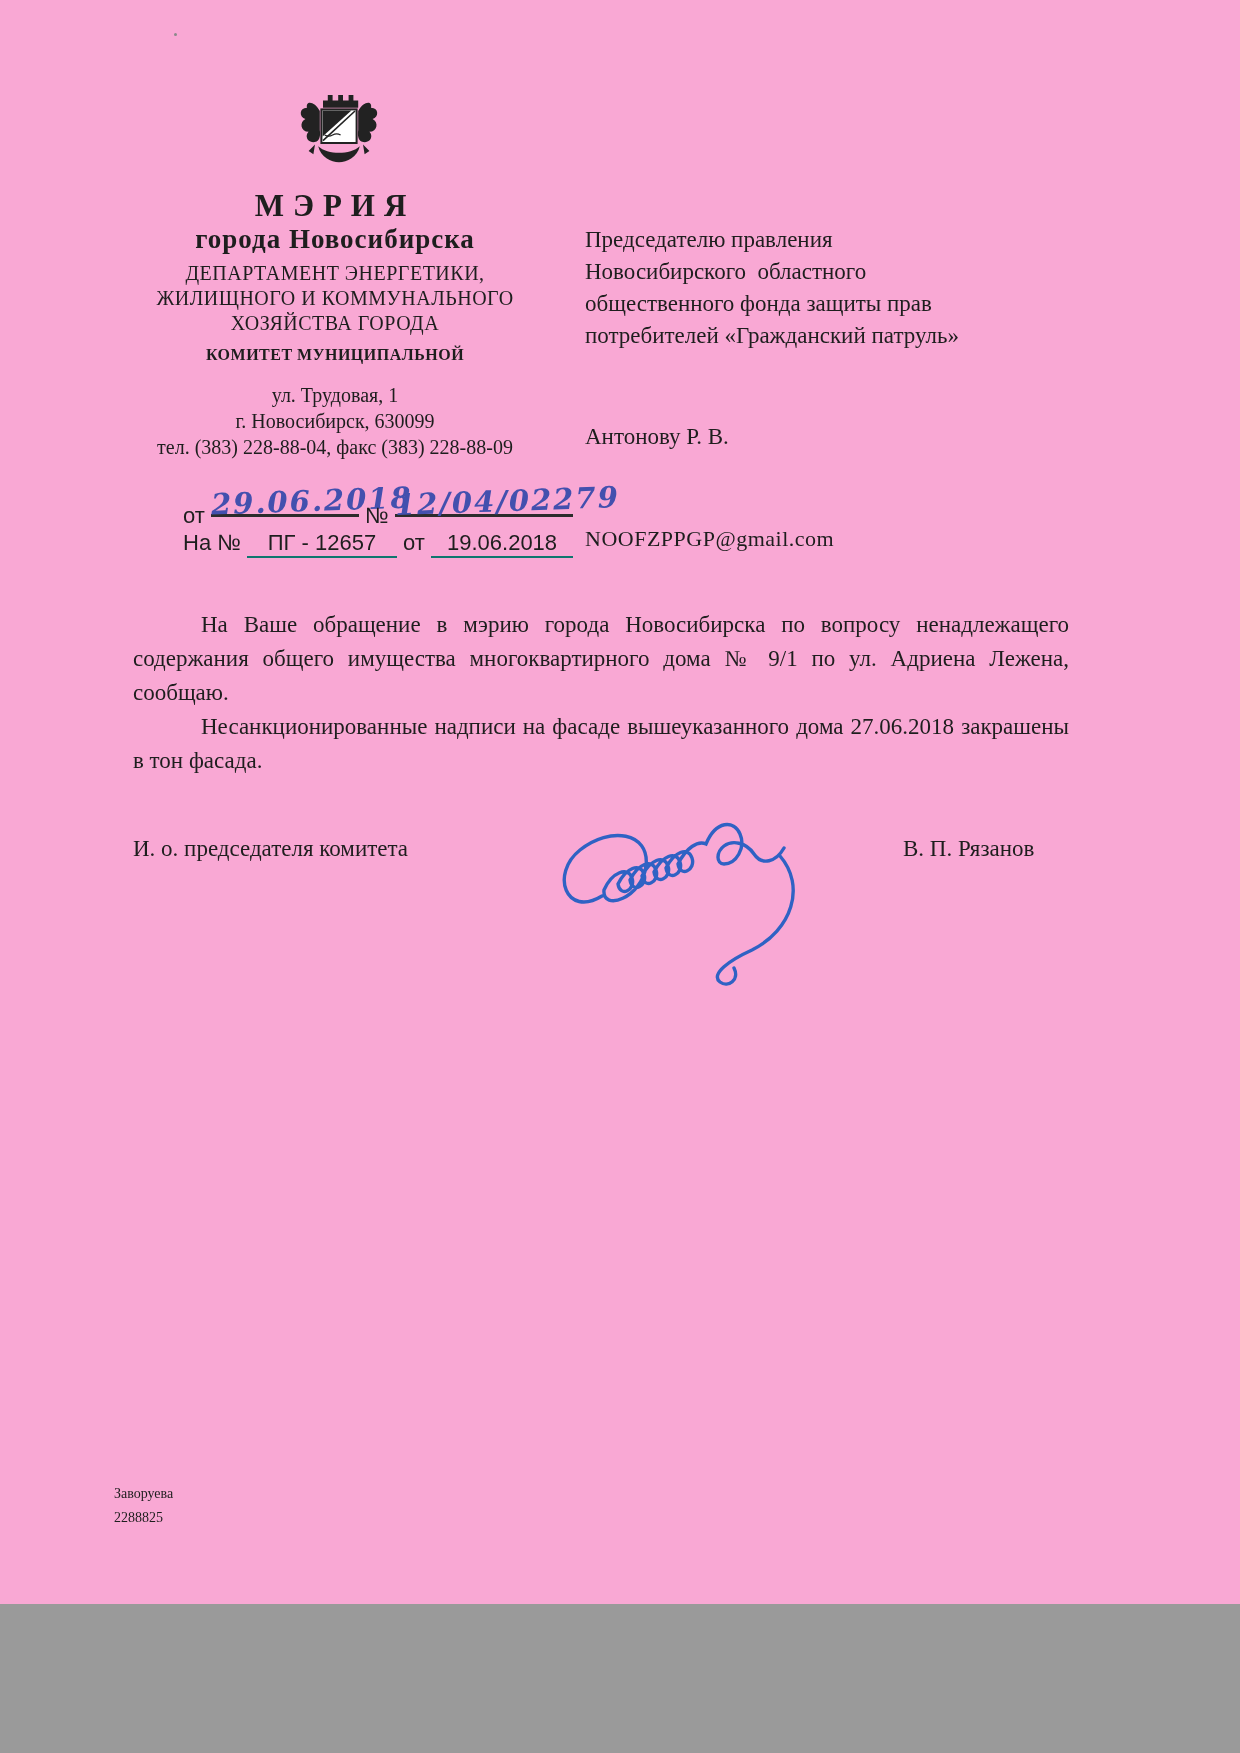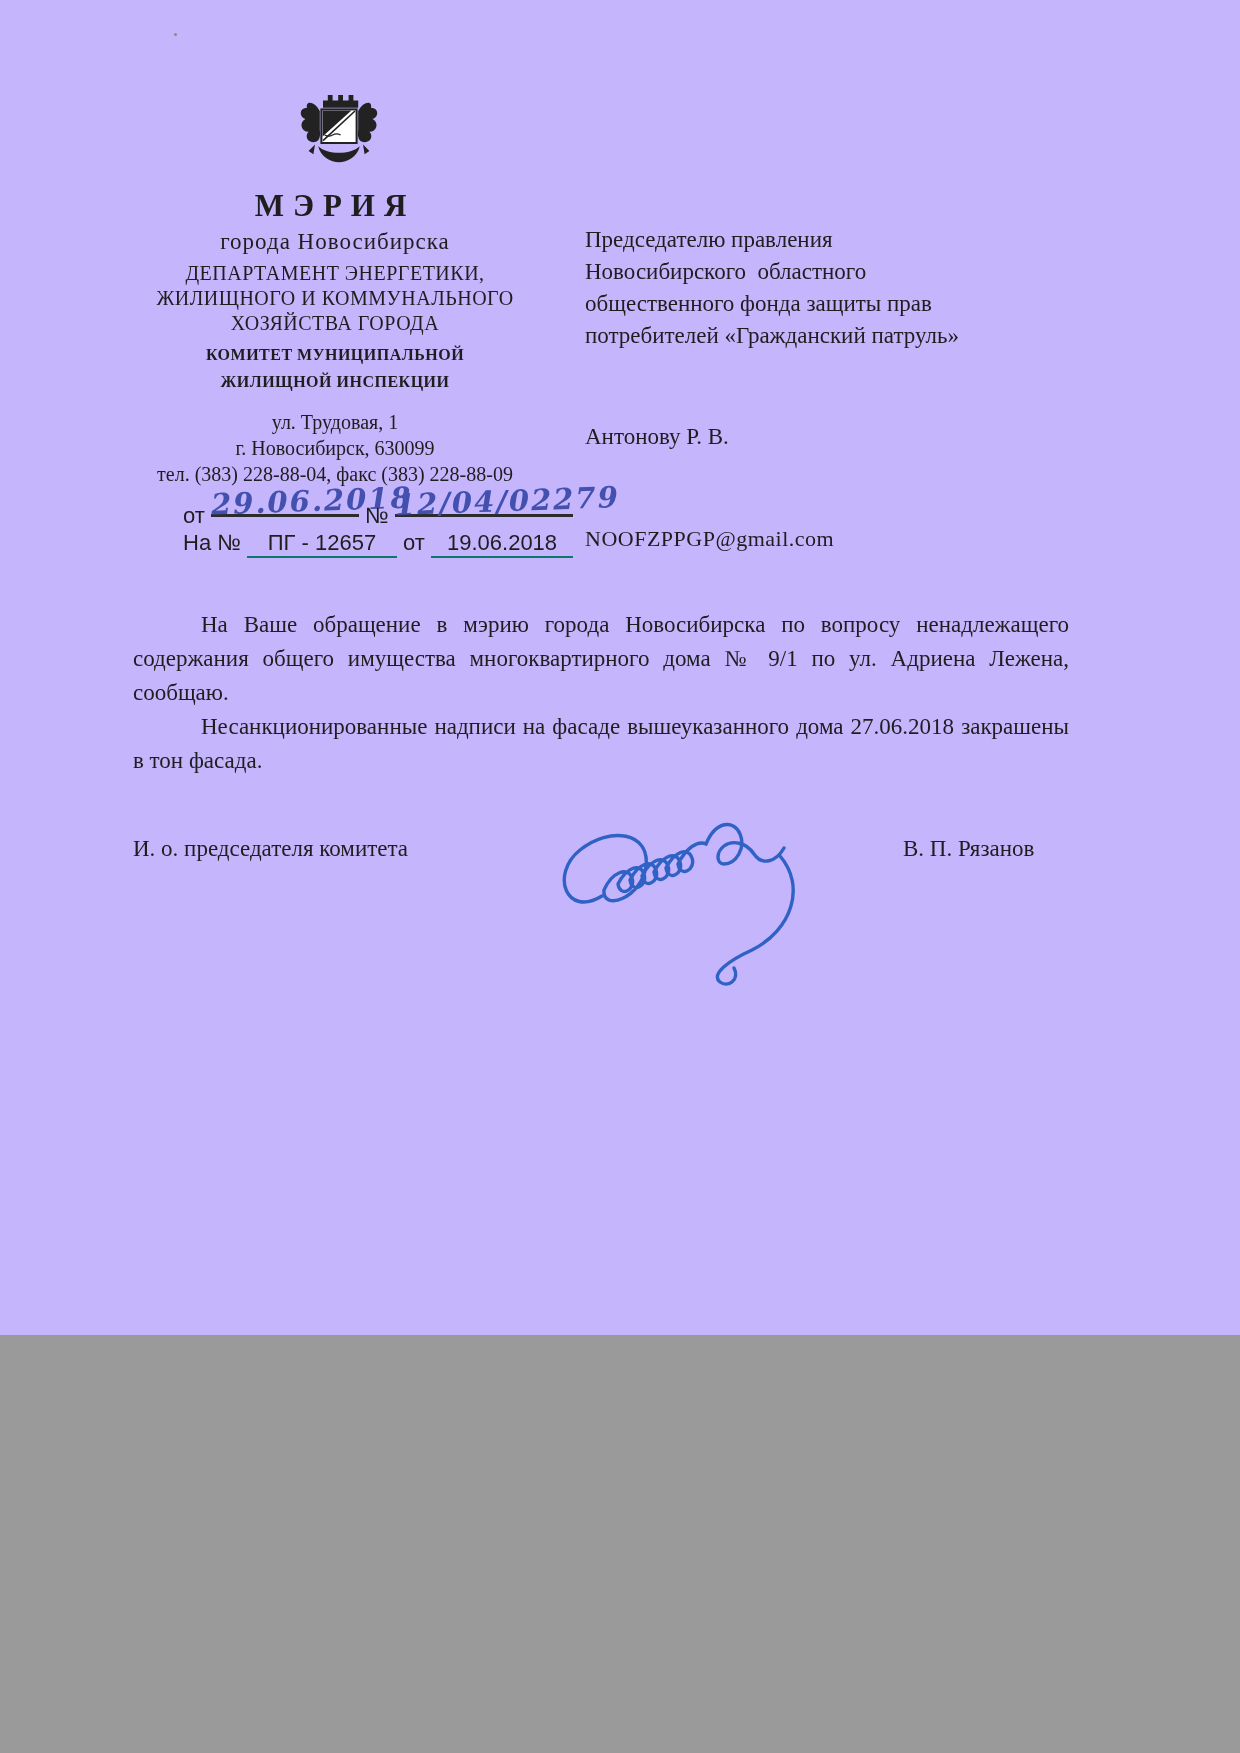--- a/index.html
+++ b/index.html
@@ -1,29 +1,29 @@
 <!DOCTYPE html>
 <html lang="ru"><head>
 <meta charset="utf-8">
 <style>
   html,body { margin:0; padding:0; background:#9a9a9a; }
   .page {
     position:relative;
-    width:1240px; height:1335px;
+    width:1240px; height:1604px;
     margin:0 auto;
-    background:#c4b5fd;
+    background:#f9a8d4;
     color:#1e1e1e;
     font-family:"Liberation Serif", serif;
     overflow:hidden;
   }
   
   .coat { position:absolute; left:283px; top:84px; }
   .letterhead { position:absolute; left:100px; top:188px; width:470px; text-align:center; }
   .org-title   { font-size:31px; font-weight:bold; letter-spacing:9px; }
-  .org-city    { font-size:23px; font-weight:normal; margin-top:5px; letter-spacing:1px; }
+  .org-city    { font-size:27px; font-weight:bold; letter-spacing:1px; }
   .dept-line   { font-size:20px; line-height:25px; letter-spacing:0.5px; }
   .dept-block  { margin-top:6px; }
   .committee-line { font-size:16px; font-weight:bold; line-height:27px; letter-spacing:0.5px; }
   .committee-block { margin-top:5px; }
   .addr-block  { margin-top:14px; }
   .addr-line   { font-size:20px; line-height:26px; }
   
   .ref1 { position:absolute; left:183px; top:476px; width:400px; height:46px;
           font-family:"Liberation Sans", sans-serif; font-size:22px; white-space:nowrap; }
   .ref1 .lbl { position:relative; top:12px; }
@@ -84,21 +84,20 @@
   <div class="letterhead">
     <div class="org-title">МЭРИЯ</div>
     <div class="org-city">города Новосибирска</div>
     <div class="dept-block">
       <div class="dept-line">ДЕПАРТАМЕНТ ЭНЕРГЕТИКИ,</div>
       <div class="dept-line">ЖИЛИЩНОГО И КОММУНАЛЬНОГО</div>
       <div class="dept-line">ХОЗЯЙСТВА ГОРОДА</div>
     </div>
     <div class="committee-block">
       <div class="committee-line">КОМИТЕТ МУНИЦИПАЛЬНОЙ</div>
-      <div class="committee-line">ЖИЛИЩНОЙ ИНСПЕКЦИИ</div>
     </div>
     <div class="addr-block">
       <div class="addr-line">ул. Трудовая, 1</div>
       <div class="addr-line">г. Новосибирск, 630099</div>
       <div class="addr-line">тел. (383) 228-88-04, факс (383) 228-88-09</div>
     </div>
   </div>
 
   <div class="ref1">
     <span class="lbl">от</span>

